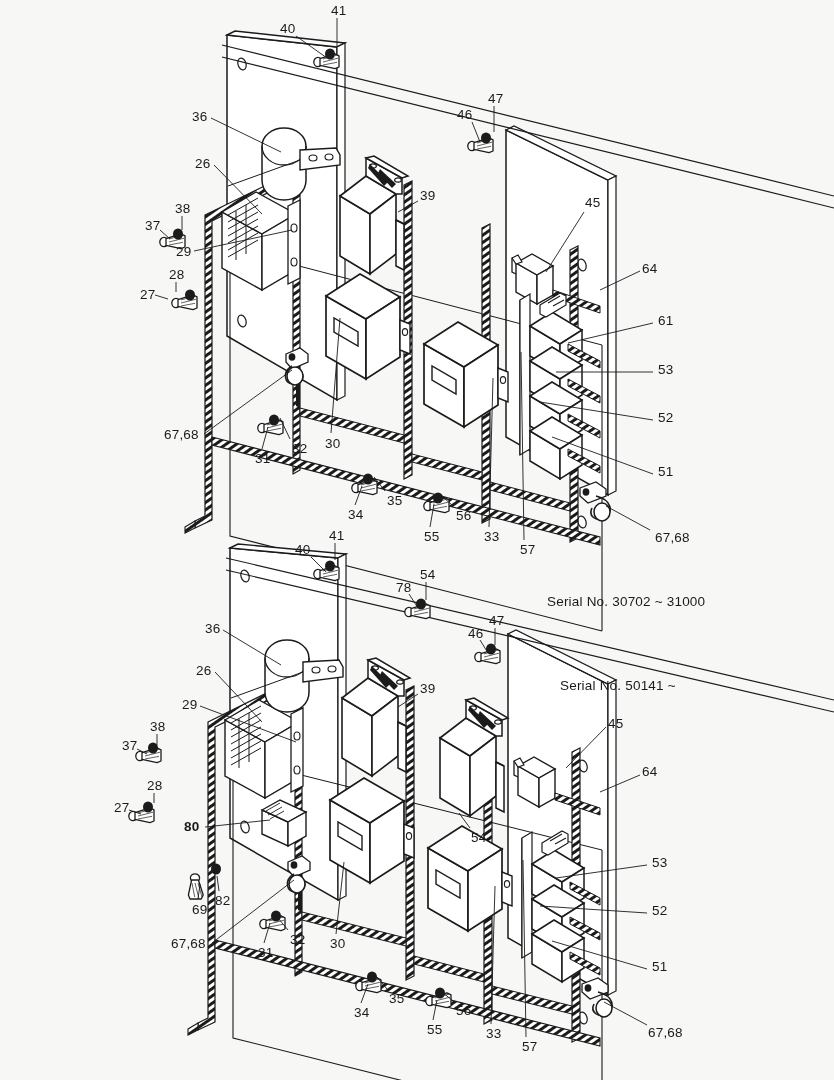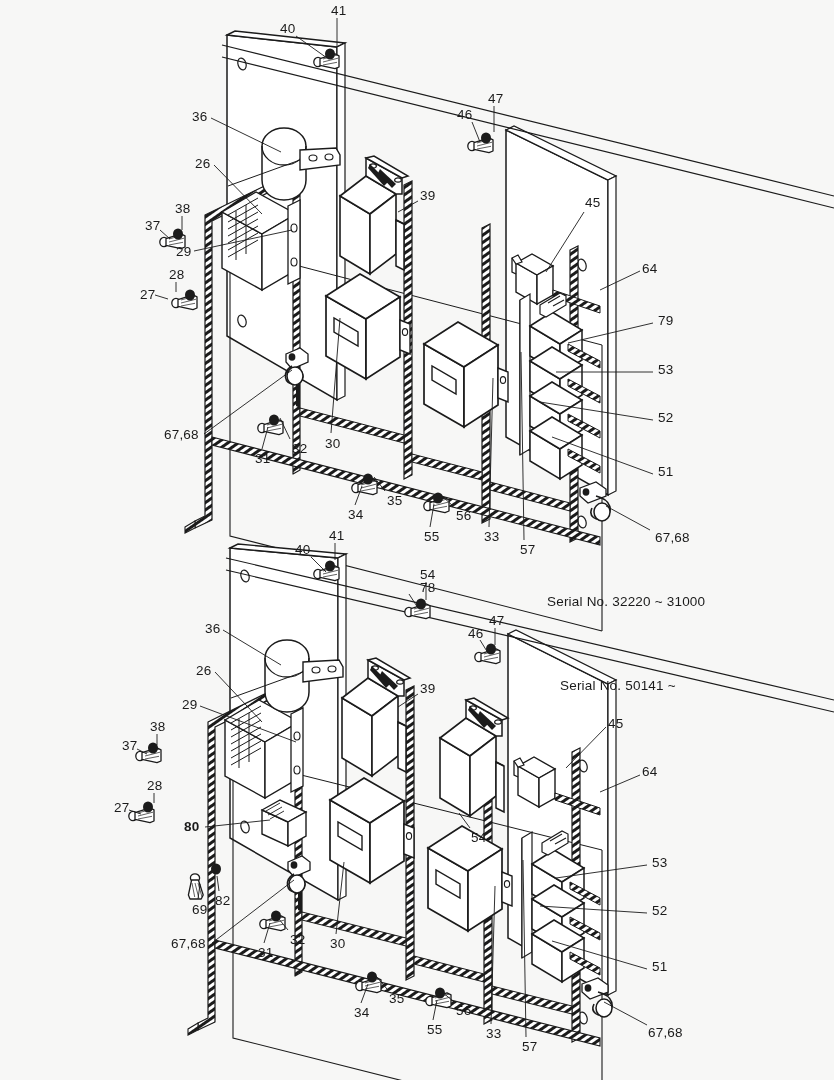--- a/index.html
+++ b/index.html
@@ -536,41 +536,41 @@
   <div class="callout" style="left:192px;top:110px;">36</div>
   <div class="callout" style="left:195px;top:157px;">26</div>
   <div class="callout" style="left:175px;top:202px;">38</div>
   <div class="callout" style="left:145px;top:219px;">37</div>
   <div class="callout" style="left:176px;top:245px;">29</div>
   <div class="callout" style="left:169px;top:268px;">28</div>
   <div class="callout" style="left:140px;top:288px;">27</div>
   <div class="callout" style="left:420px;top:189px;">39</div>
   <div class="callout" style="left:585px;top:196px;">45</div>
   <div class="callout" style="left:642px;top:262px;">64</div>
-  <div class="callout" style="left:658px;top:314px;">79</div>
+  <div class="callout" style="left:658px;top:314px;">61</div>
   <div class="callout" style="left:658px;top:363px;">53</div>
   <div class="callout" style="left:658px;top:411px;">52</div>
   <div class="callout" style="left:658px;top:465px;">51</div>
   <div class="callout" style="left:655px;top:531px;">67,68</div>
   <div class="callout" style="left:164px;top:428px;">67,68</div>
   <div class="callout" style="left:255px;top:452px;">31</div>
   <div class="callout" style="left:292px;top:442px;">32</div>
   <div class="callout" style="left:325px;top:437px;">30</div>
   <div class="callout" style="left:348px;top:508px;">34</div>
   <div class="callout" style="left:387px;top:494px;">35</div>
   <div class="callout" style="left:424px;top:530px;">55</div>
   <div class="callout" style="left:456px;top:509px;">56</div>
   <div class="callout" style="left:484px;top:530px;">33</div>
   <div class="callout" style="left:520px;top:543px;">57</div>
 
-  <div class="serial" style="left:547px;top:595px;">Serial No. 32220 ~ 31000</div>
+  <div class="serial" style="left:547px;top:595px;">Serial No. 30702 ~ 31000</div>
 
   <div class="callout" style="left:295px;top:543px;">40</div>
   <div class="callout" style="left:329px;top:529px;">41</div>
-  <div class="callout" style="left:396px;top:581px;margin-left:24px;">78</div>
+  <div class="callout" style="left:396px;top:581px;">78</div>
   <div class="callout" style="left:420px;top:568px;">54</div>
   <div class="callout" style="left:468px;top:627px;">46</div>
   <div class="callout" style="left:489px;top:614px;">47</div>
   <div class="callout" style="left:205px;top:622px;">36</div>
   <div class="callout" style="left:196px;top:664px;">26</div>
   <div class="callout" style="left:182px;top:698px;">29</div>
   <div class="callout" style="left:150px;top:720px;">38</div>
   <div class="callout" style="left:122px;top:739px;">37</div>
   <div class="callout" style="left:147px;top:779px;">28</div>
   <div class="callout" style="left:114px;top:801px;">27</div>

